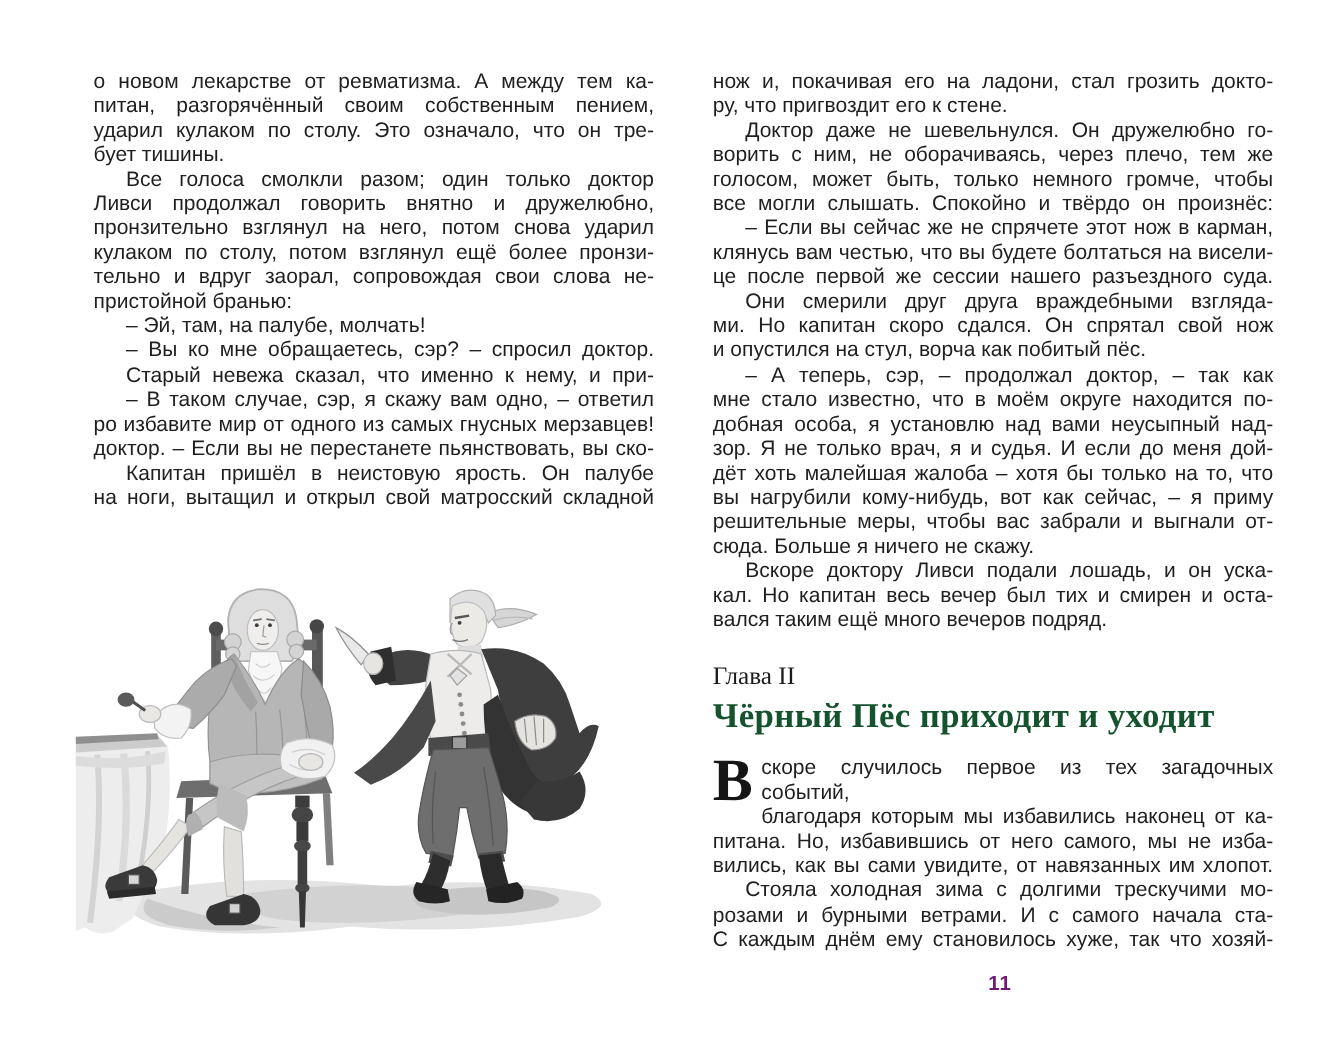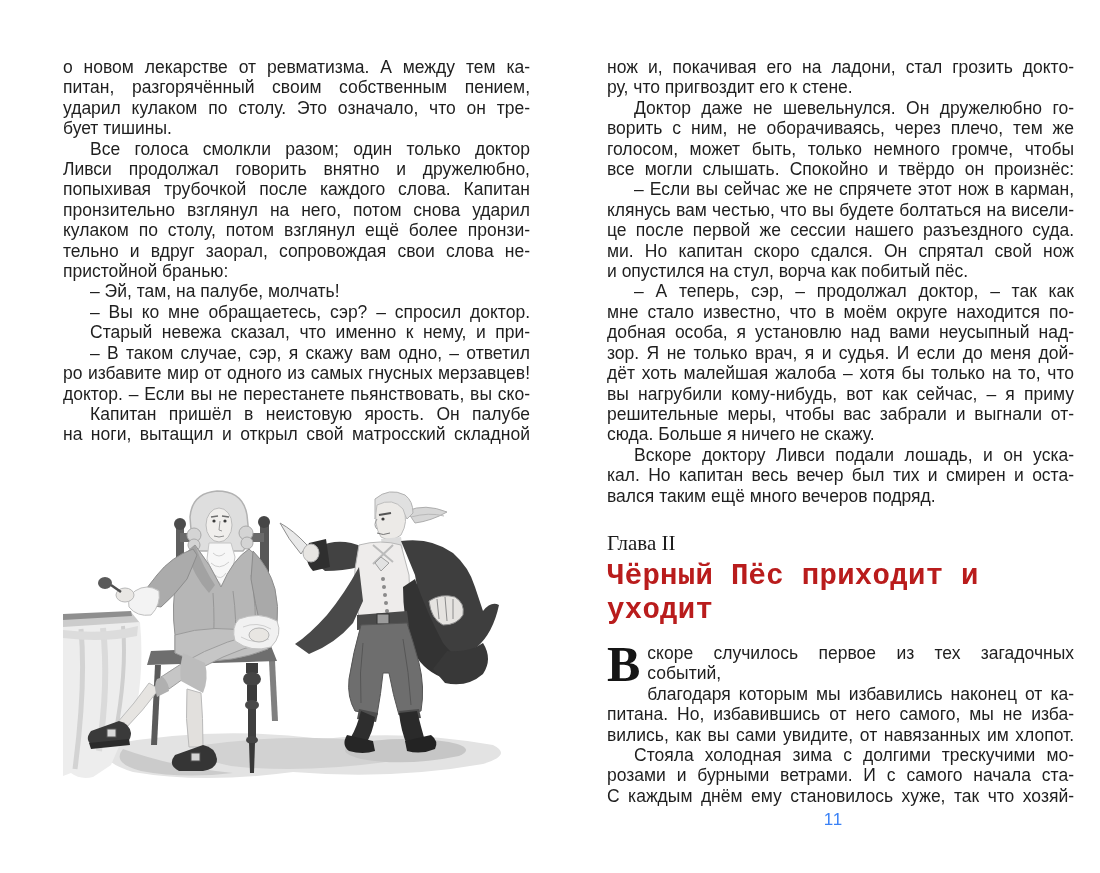--- a/index.html
+++ b/index.html
@@ -2,22 +2,22 @@
 <html><head>
 <meta charset="utf-8">
 <style>
   html,body{margin:0;padding:0;}
   body{
     width:1100px;height:873px;position:relative;overflow:hidden;
     background:#ffffff;color:#1f1f1f;
     font-family:"Liberation Sans", sans-serif;
   }
   .page-col{position:absolute;top:57px;width:467px;}
-  #left-col{left:63px;}
-  #right-col{left:607px;}
+  #left-col{left:78px;}
+  #right-col{left:594px;}
   .para{margin:0;padding:0;}
   .line{
     font-size:17.5px;line-height:20.4px;
     text-align:justify;text-align-last:justify;
     color:#1f1f1f;
   }
   .line.parlast{text-align-last:left;}
   .line.indent{text-indent:27px;}
   .dropcap{
     float:left;
@@ -26,48 +26,47 @@
     font-size:50px;line-height:41px;height:41px;
     margin:1px 7px 0 0;
     color:#151515;
   }
   .chapter-block{margin-top:24px;text-align:left;}
   .chapter-label{
     font-family:"Liberation Serif", serif;
     font-size:21px;line-height:26px;color:#1b1b1b;
   }
   .chapter-title{
-    font-family:Liberation Mono, monospace;
+    font-family:Liberation Serif, serif;
     font-weight:bold;font-size:29px;line-height:34px;
-    margin-top:4px;color:#b91c1c;letter-spacing:.3px;
+    margin-top:4px;color:#14532d;letter-spacing:.3px;
   }
   .chapter-body{margin-top:15px;}
   #illustration-wrap{
     position:absolute;left:63px;top:483px;width:467px;height:312px;
   }
   #page-number{
     position:absolute;left:600px;top:810px;width:467px;
-    text-align:center;font-weight:normal;font-size:17px;
-    letter-spacing:1px;color:#3b82f6;
+    text-align:center;font-weight:bold;font-size:17px;
+    letter-spacing:1px;color:#701a75;
   }
 </style>
 </head>
 <body>
 
 <div id="left-col" class="page-col">
     <div class="para">
       <div class="line">о новом лекарстве от ревматизма. А между тем ка-</div>
       <div class="line">питан, разгорячённый своим собственным пением,</div>
       <div class="line">ударил кулаком по столу. Это означало, что он тре-</div>
       <div class="line parlast">бует тишины.</div>
     </div>
     <div class="para">
       <div class="line indent">Все голоса смолкли разом; один только доктор</div>
       <div class="line">Ливси продолжал говорить внятно и дружелюбно,</div>
-      <div class="line">попыхивая трубочкой после каждого слова. Капитан</div>
       <div class="line">пронзительно взглянул на него, потом снова ударил</div>
       <div class="line">кулаком по столу, потом взглянул ещё более пронзи-</div>
       <div class="line">тельно и вдруг заорал, сопровождая свои слова не-</div>
       <div class="line parlast">пристойной бранью:</div>
     </div>
     <div class="para">
       <div class="line indent parlast">– Эй, там, на палубе, молчать!</div>
     </div>
     <div class="para">
       <div class="line indent">– Вы ко мне обращаетесь, сэр? – спросил доктор.</div>
@@ -231,20 +230,21 @@
         <div class="line">ворить с ним, не оборачиваясь, через плечо, тем же</div>
         <div class="line">голосом, может быть, только немного громче, чтобы</div>
         <div class="line">все могли слышать. Спокойно и твёрдо он произнёс:</div>
       </div>
       <div class="para">
         <div class="line indent">– Если вы сейчас же не спрячете этот нож в карман,</div>
         <div class="line">клянусь вам честью, что вы будете болтаться на висели-</div>
         <div class="line">це после первой же сессии нашего разъездного суда.</div>
       </div>
       <div class="para">
+        <div class="line indent">Они смерили друг друга враждебными взгляда-</div>
         <div class="line">ми. Но капитан скоро сдался. Он спрятал свой нож</div>
         <div class="line parlast">и опустился на стул, ворча как побитый пёс.</div>
       </div>
       <div class="para">
         <div class="line indent">– А теперь, сэр, – продолжал доктор, – так как</div>
         <div class="line">мне стало известно, что в моём округе находится по-</div>
         <div class="line">добная особа, я установлю над вами неусыпный над-</div>
         <div class="line">зор. Я не только врач, я и судья. И если до меня дой-</div>
         <div class="line">дёт хоть малейшая жалоба – хотя бы только на то, что</div>
         <div class="line">вы нагрубили кому-нибудь, вот как сейчас, – я приму</div>

